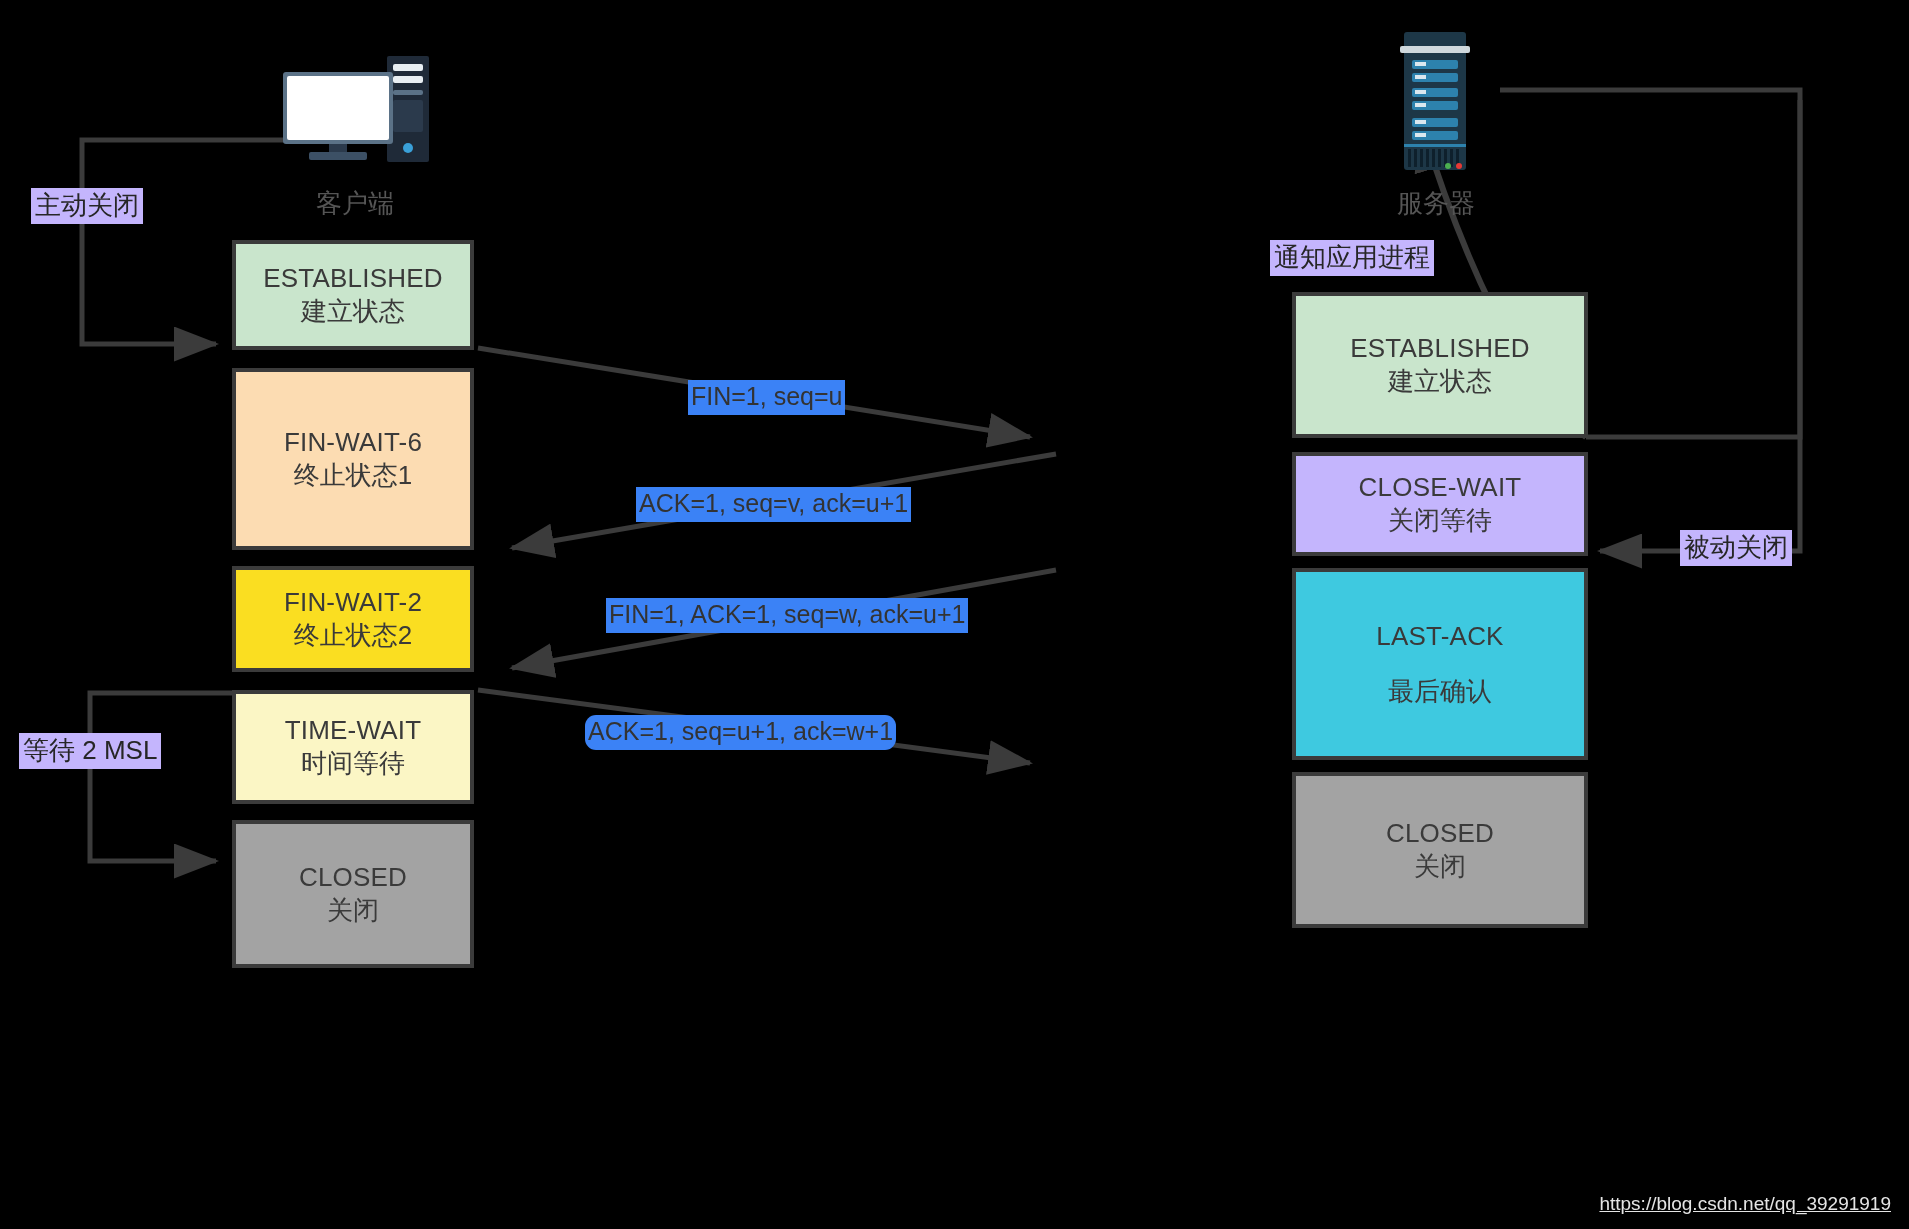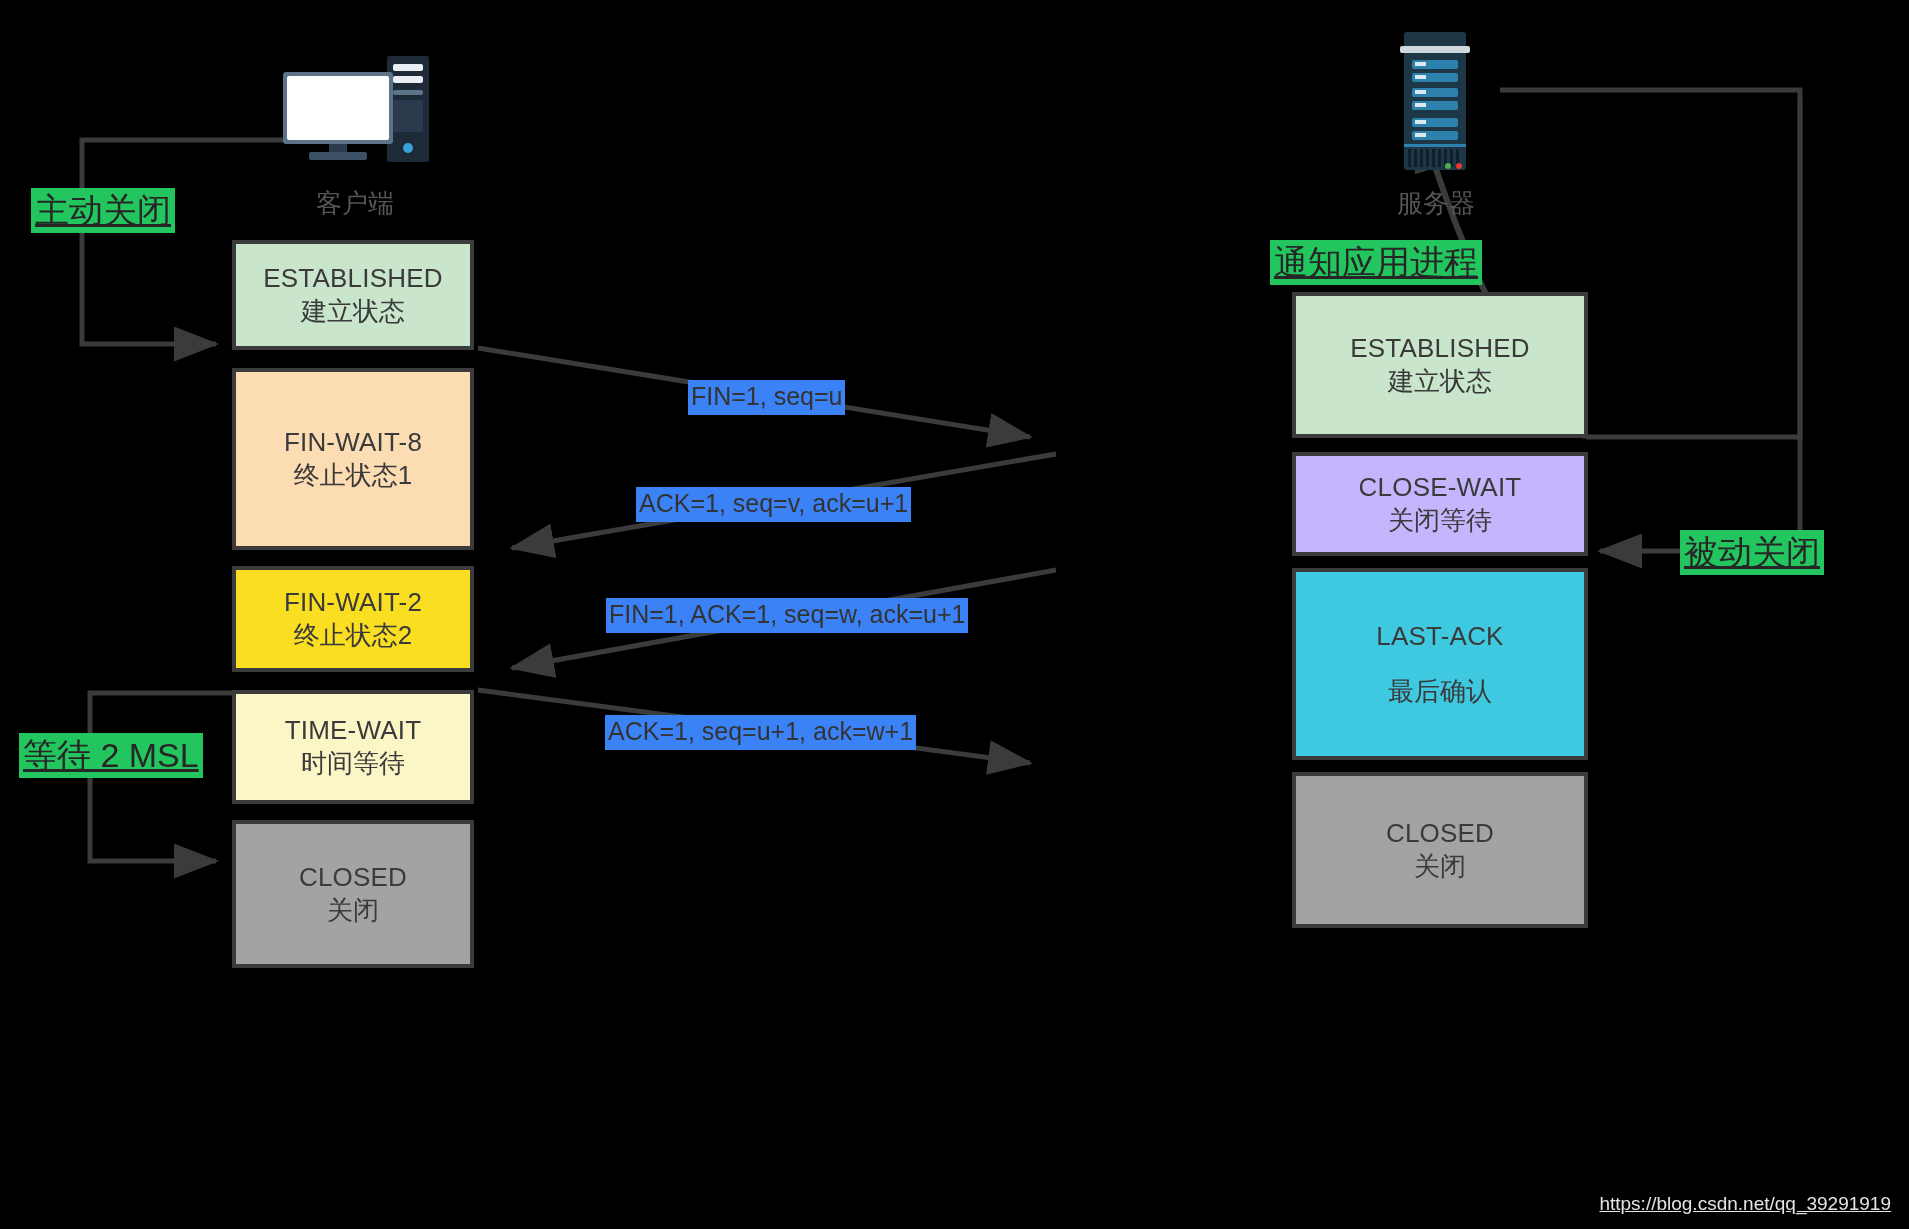--- a/index.html
+++ b/index.html
@@ -63,27 +63,26 @@
     color: #333333;
     font-size: 25px;
     line-height: 1.18;
     padding: 2px 3px 3px 3px;
     white-space: nowrap;
   }
 
   
   .note-label {
     position: absolute;
-    background: #22c55e;
+    background: #c4b5fd;
     color: #262626;
-    font-size: 34px;
+    font-size: 26px;
     line-height: 1.18;
     padding: 2px 4px 3px 4px;
     white-space: nowrap;
-    text-decoration: underline;
   }
 
   
   .watermark {
     position: absolute;
     right: 18px;
     bottom: 14px;
     color: #e5e5e5;
     font-size: 19px;
     white-space: nowrap;
@@ -182,21 +181,21 @@
 
   <div class="endpoint-caption" style="left:285px; top:186px; width:140px;">客户端</div>
   <div class="endpoint-caption" style="left:1366px; top:186px; width:140px;">服务器</div>
 
   <div class="state-box" style="left:232px; top:240px; width:242px; height:110px; background:#c9e5cc;">
     <div class="state-en">ESTABLISHED</div>
     <div class="state-cn">建立状态</div>
   </div>
 
   <div class="state-box" style="left:232px; top:368px; width:242px; height:182px; background:#fcdcb2;">
-    <div class="state-en">FIN-WAIT-8</div>
+    <div class="state-en">FIN-WAIT-6</div>
     <div class="state-cn">终止状态1</div>
   </div>
 
   <div class="state-box" style="left:232px; top:566px; width:242px; height:106px; background:#fade21;">
     <div class="state-en">FIN-WAIT-2</div>
     <div class="state-cn">终止状态2</div>
   </div>
 
   <div class="state-box" style="left:232px; top:690px; width:242px; height:114px; background:#fbf6c5;">
     <div class="state-en">TIME-WAIT</div>
@@ -227,21 +226,21 @@
     <div class="state-en">CLOSED</div>
     <div class="state-cn">关闭</div>
   </div>
 
   <div class="msg-label" style="left:688px; top:380px;">FIN=1, seq=u</div>
 
   <div class="msg-label" style="left:636px; top:487px;">ACK=1, seq=v, ack=u+1</div>
 
   <div class="msg-label" style="left:606px; top:598px;">FIN=1, ACK=1, seq=w, ack=u+1</div>
 
-  <div class="msg-label" style="left:605px; top:715px;">ACK=1, seq=u+1, ack=w+1</div>
+  <div class="msg-label" style="left:585px; top:715px;border-radius:11px;">ACK=1, seq=u+1, ack=w+1</div>
 
   <div class="note-label" style="left:31px; top:188px;">主动关闭</div>
 
   <div class="note-label" style="left:19px; top:733px;">等待 2 MSL</div>
 
   <div class="note-label" style="left:1270px; top:240px;">通知应用进程</div>
 
   <div class="note-label" style="left:1680px; top:530px;">被动关闭</div>
 
   <div class="watermark">https://blog.csdn.net/qq_39291919</div>

